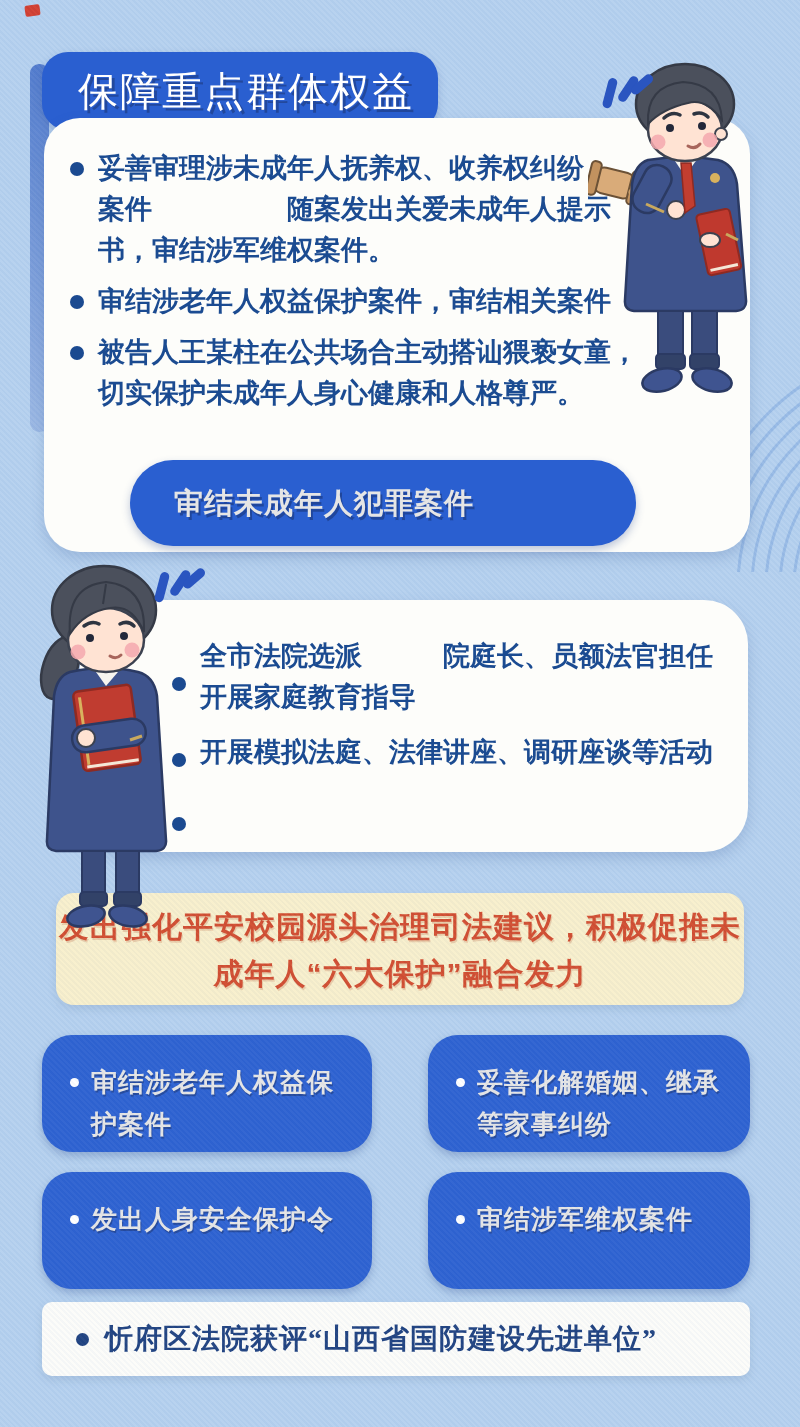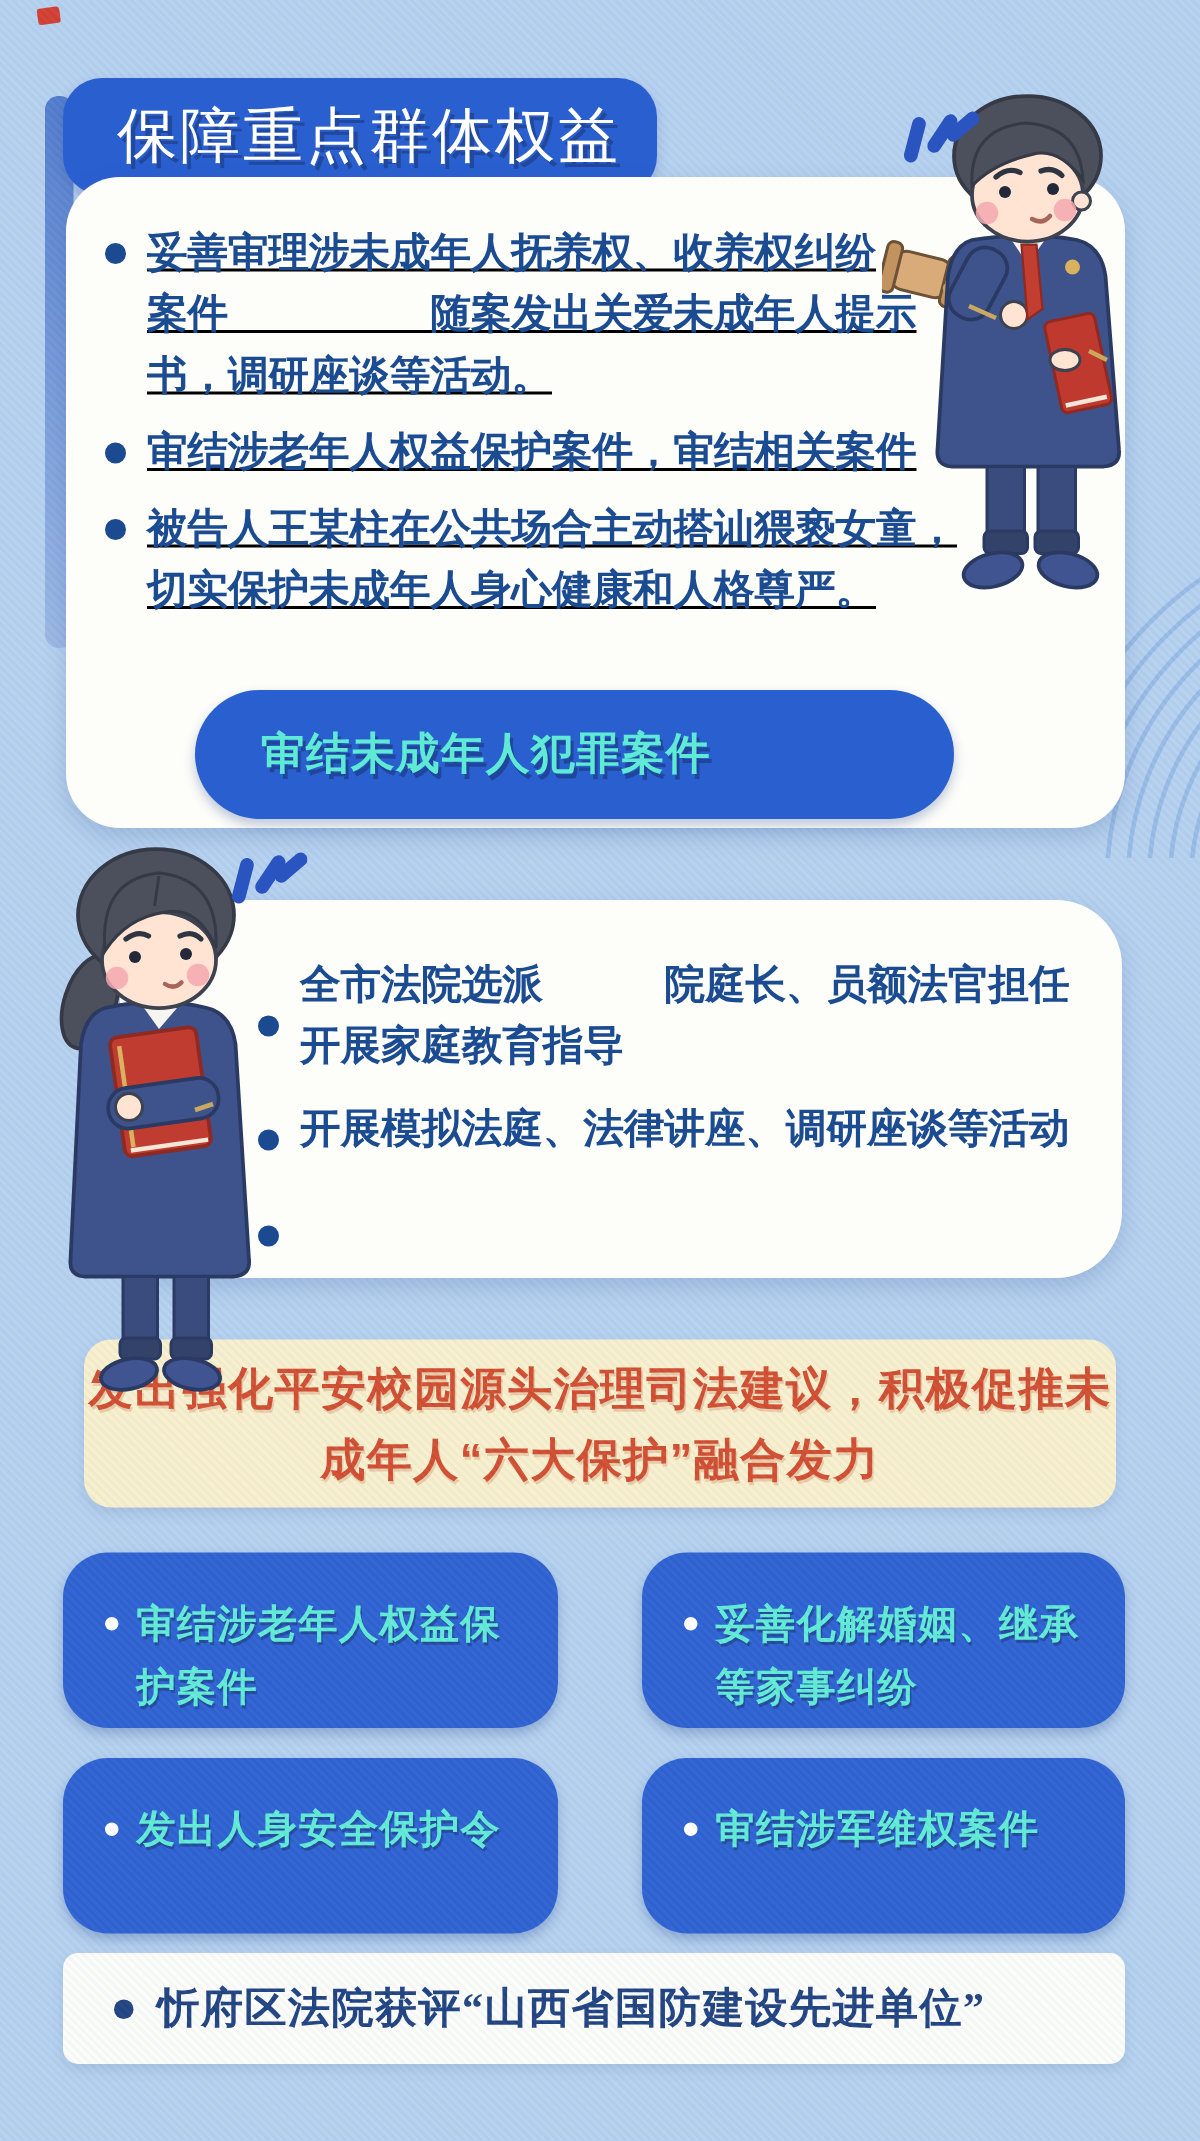--- a/index.html
+++ b/index.html
@@ -19,30 +19,30 @@
   .spine{left:30px;top:64px;width:19px;height:368px;border-radius:9px;
     background:linear-gradient(#4f79cc,#9bb8e4);}
   
   .title-banner{left:42px;top:52px;width:396px;height:78px;border-radius:26px;background:#2a5fd0;z-index:2;
     box-shadow:0 4px 8px rgba(50,80,150,.25);}
   .title-banner .t{
     display:block;padding-left:36px;line-height:78px;font-size:40px;font-weight:normal;color:#ffffff;
     letter-spacing:2px;text-shadow:3px 3px 0 rgba(25,45,95,.45);}
   
   .card{background:#fdfdfa;box-shadow:0 6px 14px rgba(60,90,150,.22);z-index:3;}
-  .card1{left:44px;top:118px;width:706px;height:434px;border-radius:36px;padding:30px 0 0 26px;box-sizing:border-box;text-decoration:underline;}
+  .card1{left:44px;top:118px;width:706px;height:434px;border-radius:36px;padding:30px 0 0 26px;box-sizing:border-box;}
   .card2{left:80px;top:600px;width:668px;height:252px;border-radius:44px;padding:36px 0 0 92px;box-sizing:border-box;}
   
   .bullet{display:flex;margin:0 0 10px 0;}
   .bullet .dot{flex:0 0 14px;width:14px;height:14px;border-radius:50%;background:#1b4a90;margin:14px 14px 0 0;}
   .lines{font-family:"Liberation Serif",serif;font-weight:bold;color:#1b4b91;font-size:27px;line-height:41px;}
   .card2 .bullet.gap-before{margin-top:30px;}
   .card2 .bullet{margin-bottom:14px;align-items:center;}
   
-  .pill{background:#2a5fd0;color:#5eead4;font-weight:bold;box-shadow:0 4px 8px rgba(40,70,140,.3);}
+  .pill{background:#2a5fd0;color:#e5e5e5;font-weight:bold;box-shadow:0 4px 8px rgba(40,70,140,.3);}
   .pill1{left:130px;top:460px;width:506px;height:86px;border-radius:43px;z-index:4;
     font-size:29px;line-height:86px;padding-left:44px;box-sizing:border-box;letter-spacing:1px;
     text-shadow:2px 3px 0 rgba(20,40,90,.45);}
   
   .advice{left:56px;top:893px;width:688px;height:112px;border-radius:18px;background:#f8efcb;
     box-shadow:0 4px 8px rgba(90,110,150,.18);text-align:center;padding-top:10px;box-sizing:border-box;}
   .advice .l{font-size:30px;line-height:47px;font-weight:bold;color:#d14a2c;letter-spacing:1px;
     text-shadow:1px 2px 0 rgba(170,60,25,.2);}
   
   .gpill{border-radius:30px;display:flex;align-items:flex-start;padding:26px 14px 0 28px;box-sizing:border-box;
@@ -83,21 +83,21 @@
   <div class="abs title-banner">
     <span class="t">保障重点群体权益</span>
   </div>
 
   <div class="abs card card1">
     <div class="bullet">
       <span class="dot"></span>
       <div class="lines">
         <div>妥善审理涉未成年人抚养权、收养权纠纷</div>
         <div>案件　　　　　随案发出关爱未成年人提示</div>
-        <div>书，调研座谈等活动。</div>
+        <div>书，审结涉军维权案件。</div>
       </div>
     </div>
     <div class="bullet">
       <span class="dot"></span>
       <div class="lines">
         <div>审结涉老年人权益保护案件，审结相关案件</div>
       </div>
     </div>
     <div class="bullet">
       <span class="dot"></span>

